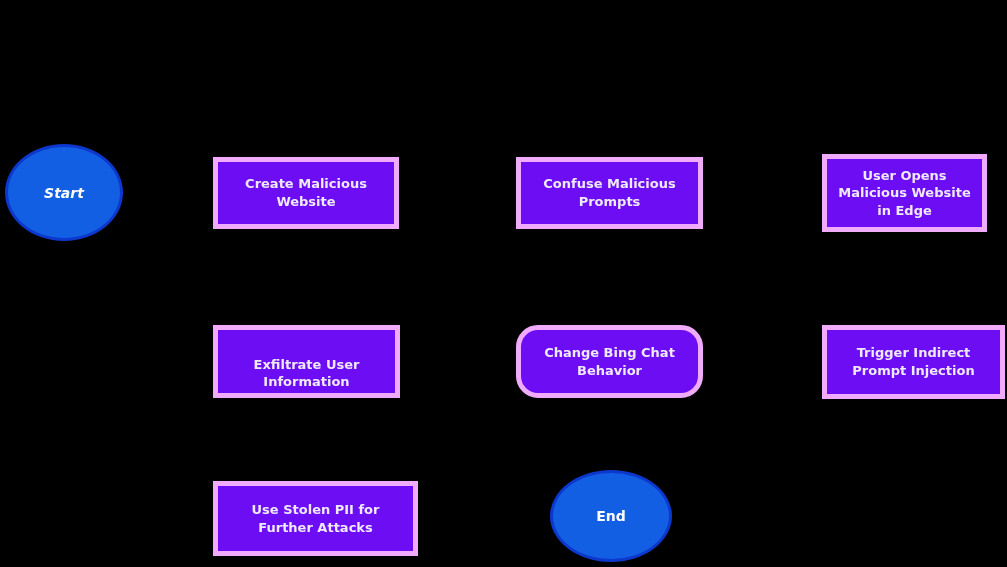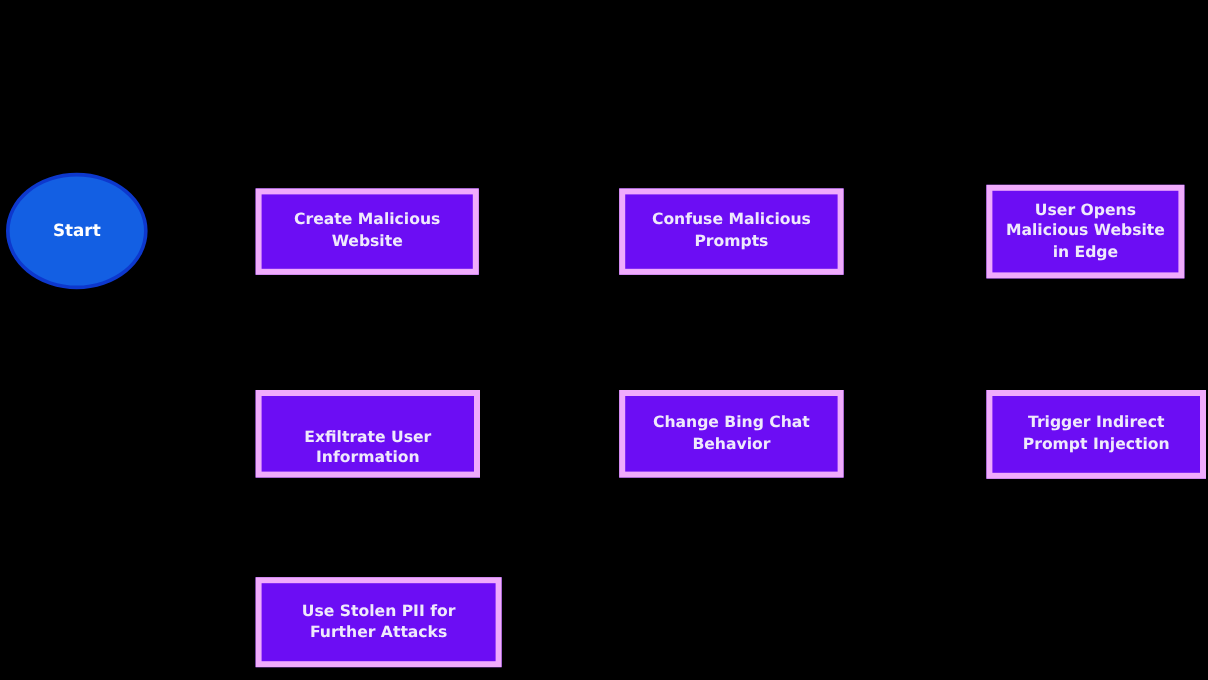--- a/index.html
+++ b/index.html
@@ -65,46 +65,49 @@
       <path d="M399,193 L509,193" marker-end="url(#arrow)"></path>
       <path d="M703,193 L815,193" marker-end="url(#arrow)"></path>
       <path d="M913,232 L913,318" marker-end="url(#arrow)"></path>
       <path d="M822,361 L710,361" marker-end="url(#arrow)"></path>
       <path d="M516,361 L407,361" marker-end="url(#arrow)"></path>
       <path d="M306,398 L306,474" marker-end="url(#arrow)"></path>
       <path d="M400,518 L543,518" marker-end="url(#arrow)"></path>
     </g>
   </svg>
 
-  <div class="node terminal" style="left:5px; top:144px; width:118px; height:97px;">
+  <div class="node terminal" style="left:5px; top:144px; width:118px; height:97px;font-style:italic;">
     <span>Start</span>
   </div>
 
   <div class="node process" style="left:213px; top:157px; width:186px; height:72px;">
     <span>Create Malicious Website</span>
   </div>
 
   <div class="node process" style="left:516px; top:157px; width:187px; height:72px;">
     <span>Confuse Malicious Prompts</span>
   </div>
 
   <div class="node process" style="left:822px; top:154px; width:165px; height:78px;">
     <span>User Opens Malicious Website in Edge</span>
   </div>
 
   <div class="node process" style="left:213px; top:325px; width:187px; height:73px;align-items:flex-end;">
     <span>Exfiltrate User Information</span>
   </div>
 
-  <div class="node process" style="left:516px; top:325px; width:187px; height:73px;">
+  <div class="node process" style="left:516px; top:325px; width:187px; height:73px;border-radius:22px;">
     <span>Change Bing Chat Behavior</span>
   </div>
 
   <div class="node process" style="left:822px; top:325px; width:183px; height:74px;align-items:center;">
     <span>Trigger Indirect Prompt Injection</span>
   </div>
 
   <div class="node process" style="left:213px; top:481px; width:205px; height:75px;">
     <span>Use Stolen PII for Further Attacks</span>
   </div>
 
+  <div class="node terminal" style="left:550px; top:470px; width:122px; height:92px;">
+    <span>End</span>
+  </div>
 
 </div>
 
 </body></html>

